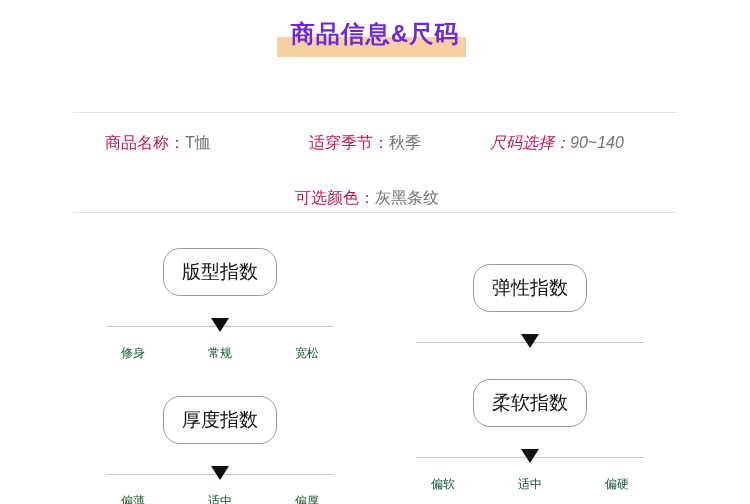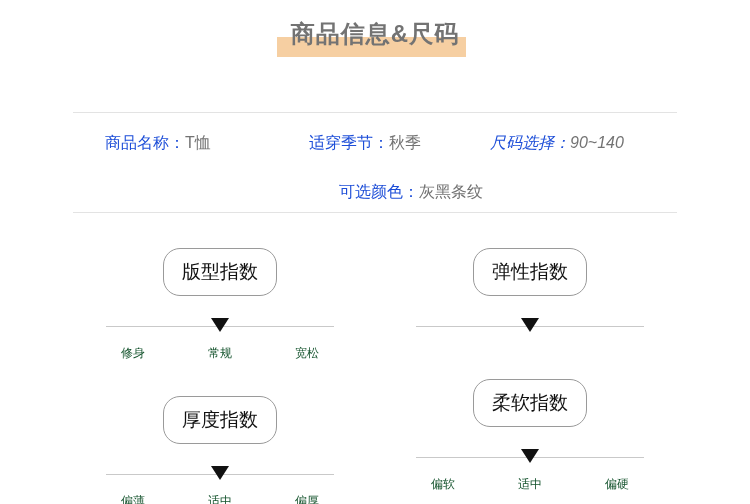--- a/index.html
+++ b/index.html
@@ -37,58 +37,58 @@
     height: 20px;
     background: #f6cfa2;
     z-index: 0;
   }
   .title-text {
     position: relative;
     z-index: 1;
     font-size: 24px;
     line-height: 28px;
     font-weight: bold;
-    color: #737373;
+    color: #6d28d9;
     letter-spacing: 1px;
   }
 
   
   .info-section {
     position: absolute;
     top: 112px;
     left: 73px;
     width: 604px;
     height: 99px;
     border-top: 1px solid #e3e3e3;
     border-bottom: 1px solid #e3e3e3;
   }
   .info-item {
     position: absolute;
     font-size: 16px;
     line-height: 18px;
     color: #1a1a1a;
     white-space: nowrap;
   }
-  .info-item .info-label { color: #1d4ed8; }
+  .info-item .info-label { color: #be185d; }
   .info-item .info-value { color: #737373; }
   .info-item.f0 { left: 32px;  top: 21px; }
   .info-item.f1 { left: 236px; top: 21px; text-align: center; }
   .info-item.f2 { left: 417px; top: 21px; font-style: italic; }
-  .info-item.f3 { left: 222px; top: 70px; margin-left: 44px; }
+  .info-item.f3 { left: 222px; top: 76px; }
 
   
   .indicator {
     position: absolute;
     width: 240px;
     display: flex;
     flex-direction: column;
     align-items: center;
   }
   .indicator.pos-tl { left: 100px; top: 248px; }
-  .indicator.pos-tr { left: 410px; top: 248px; justify-content: flex-end; }
+  .indicator.pos-tr { left: 410px; top: 264px; justify-content: flex-end; }
   .indicator.pos-bl { left: 100px; top: 396px; }
   .indicator.pos-br { left: 410px; top: 379px; }
 
   .pill {
     height: 48px;
     box-sizing: border-box;
     padding: 0 18px;
     border: 1px solid #9a9a9a;
     border-radius: 17px;
     display: flex;

